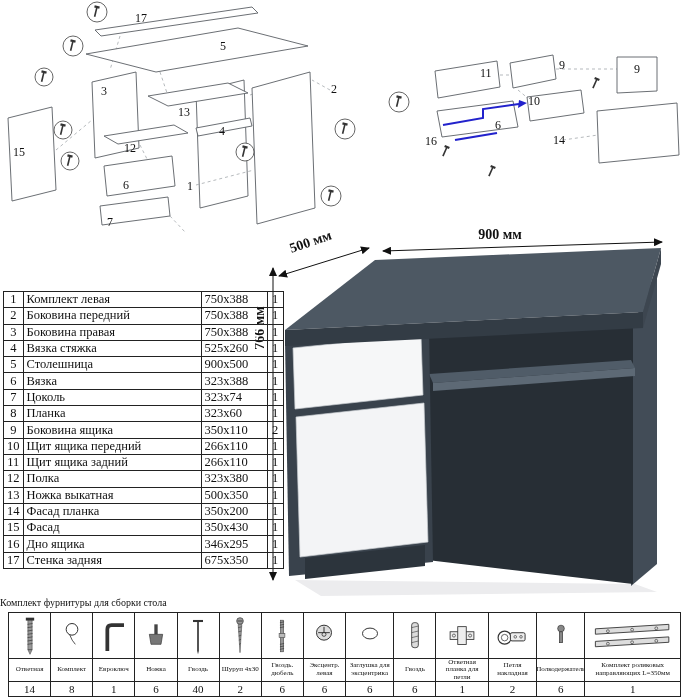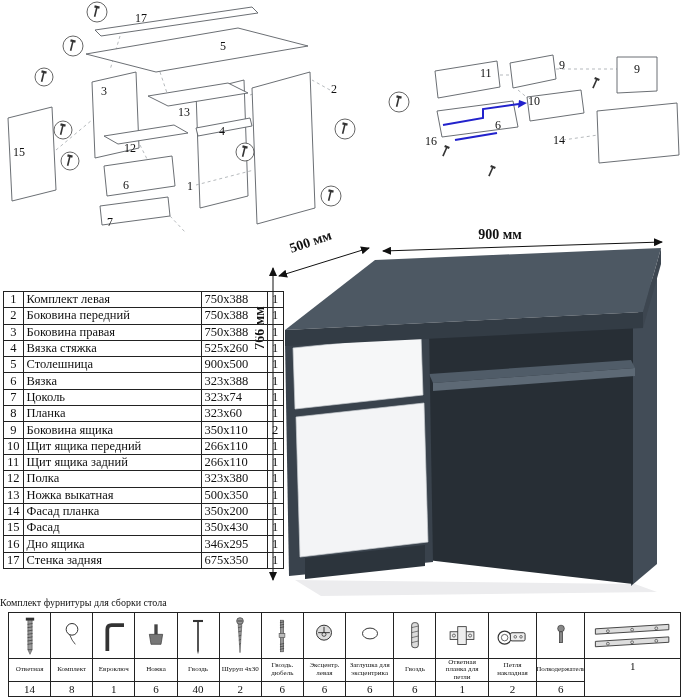--- a/index.html
+++ b/index.html
@@ -506,16 +506,17 @@
           <polygon points="6,16 88,11 88,17 6,22" fill="#ddd" stroke="#333" stroke-width="1"></polygon>
           <polygon points="6,30 88,25 88,31 6,36" fill="#ddd" stroke="#333" stroke-width="1"></polygon>
           <circle cx="20" cy="18.6" r="1.6" fill="none" stroke="#333" stroke-width="0.7"></circle>
           <circle cx="47" cy="17" r="1.6" fill="none" stroke="#333" stroke-width="0.7"></circle>
           <circle cx="74" cy="15.4" r="1.6" fill="none" stroke="#333" stroke-width="0.7"></circle>
           <circle cx="20" cy="32.6" r="1.6" fill="none" stroke="#333" stroke-width="0.7"></circle>
           <circle cx="47" cy="31" r="1.6" fill="none" stroke="#333" stroke-width="0.7"></circle>
           <circle cx="74" cy="29.4" r="1.6" fill="none" stroke="#333" stroke-width="0.7"></circle>
         </svg>
     </div>
+    <div class="hw-name">Комплект роликовых направляющих L=350мм</div>
     <div class="hw-qty">1</div>
   </div>
 
 </div>
 
 </body></html>

